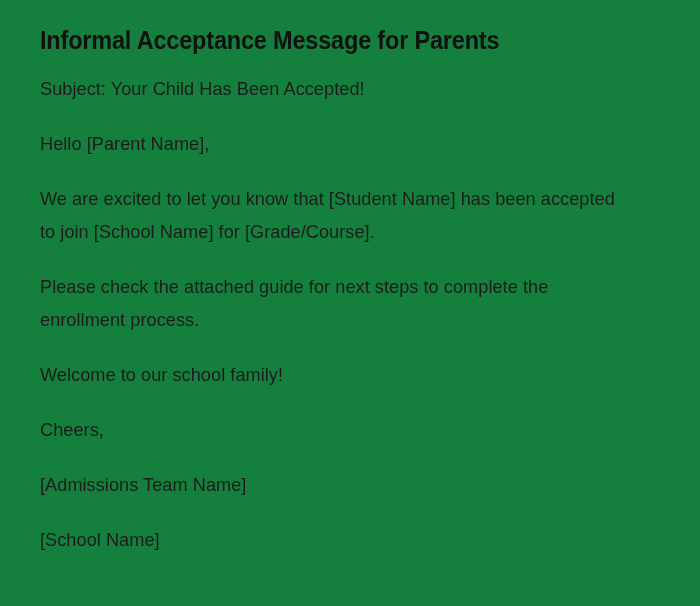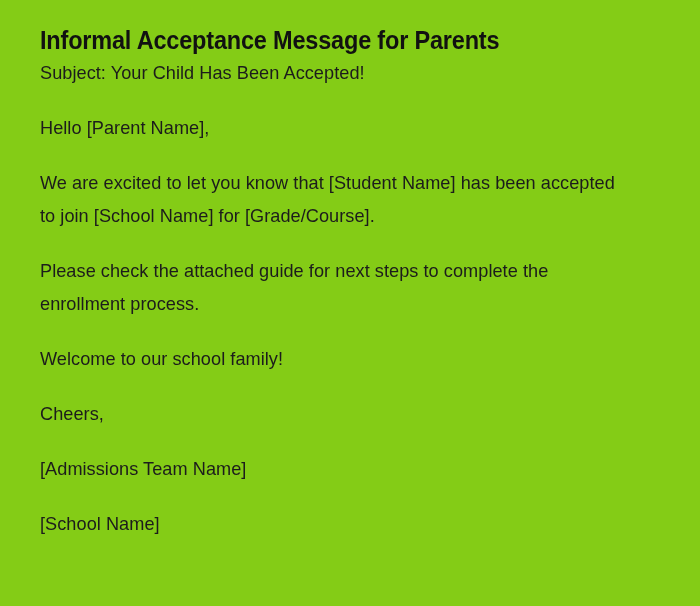--- a/index.html
+++ b/index.html
@@ -11,21 +11,21 @@
     width: 700px;
     height: 606px;
     overflow: hidden;
     font-family: "Liberation Sans", "DejaVu Sans", sans-serif;
     -webkit-font-smoothing: antialiased;
   }
   .page {
     position: relative;
     width: 700px;
     height: 606px;
-    background: #84cc16;
+    background: #15803d;
     box-sizing: border-box;
     padding: 0 40px;
   }
   .doc-title {
     margin: 0;
     padding: 0;
     position: absolute;
     left: 40px;
     top: 24px;
     font-size: 25px;
@@ -33,21 +33,21 @@
     font-weight: 700;
     letter-spacing: -0.2px;
     color: #111111;
     transform: scaleX(0.94);
     transform-origin: left top;
     white-space: nowrap;
   }
   .body-block {
     position: absolute;
     left: 40px;
-    top: 56px;
+    top: 72px;
     width: 620px;
   }
   .para {
     margin: 0 0 22px 0;
     font-size: 19px;
     line-height: 33px;
     color: #1c1c1c;
     font-weight: 400;
     letter-spacing: 0.05px;
     transform: scaleX(0.955);

